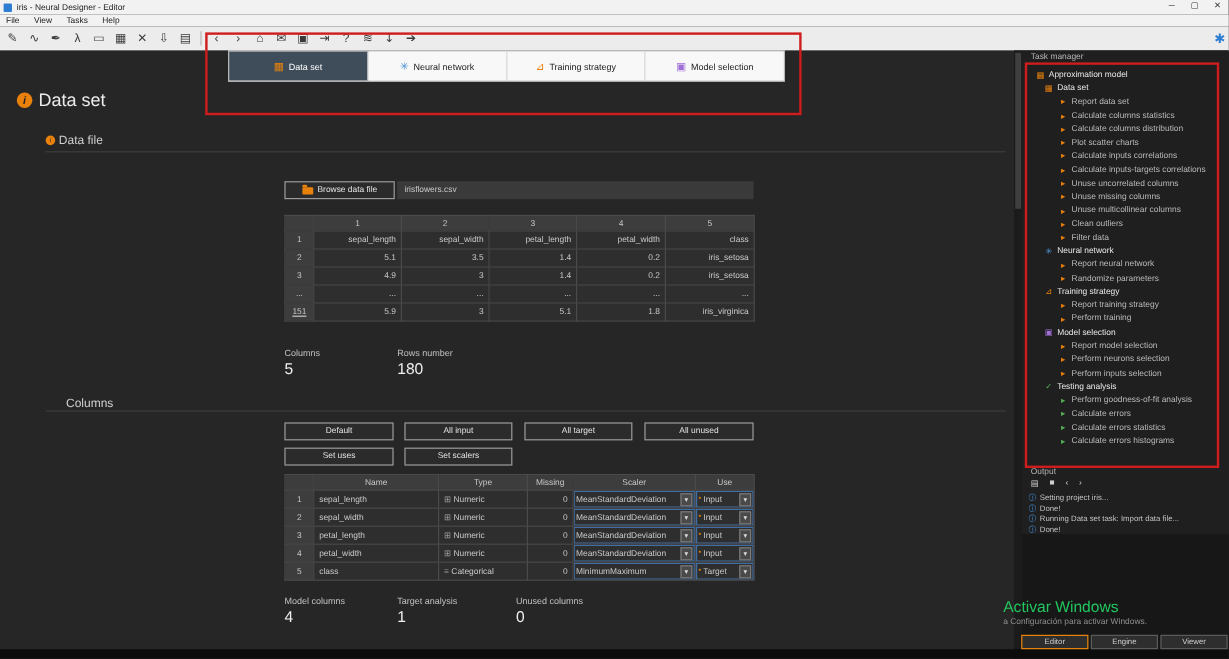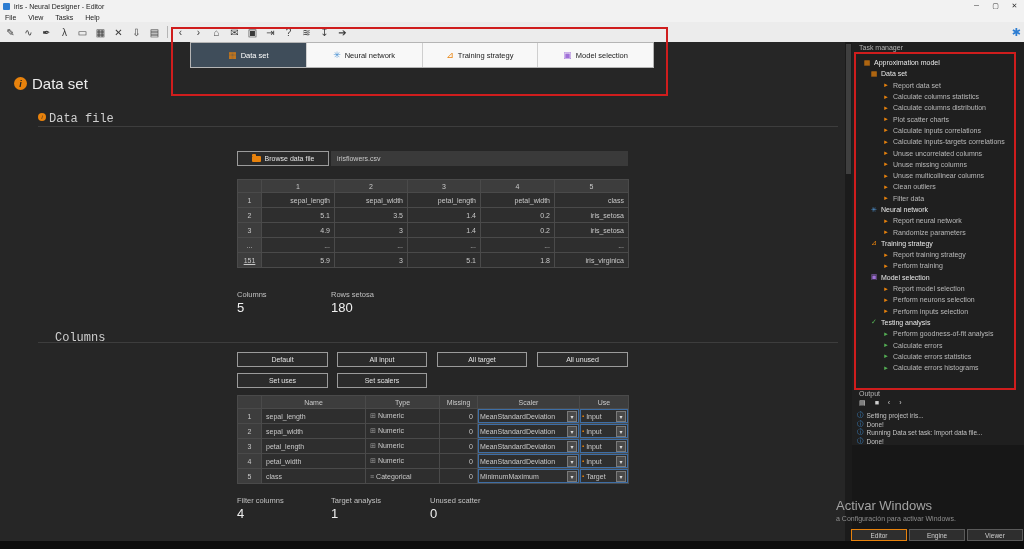--- a/index.html
+++ b/index.html
@@ -23,21 +23,21 @@
   .tabstrip{position:absolute;left:190px;top:0;width:464px;height:26px;display:flex;border:1px solid #b5b5b5;background:#f8f8f8;box-sizing:border-box;}
   .tab{flex:1;display:flex;align-items:center;justify-content:center;gap:4px;font-size:7.5px;color:#222;border-right:1px solid #cfcfcf;background:#f8f8f8;}
   .tab:last-child{border-right:none;}
   .tab.active{background:#3f4d5a;color:#fff;}
   .tab .tico{font-size:9px;}
 
   .main{position:absolute;left:0;top:0;width:845px;height:507px;}
   .page-title{position:absolute;left:32px;top:33px;font-size:15px;color:#ececec;}
   .info-badge{position:absolute;left:14px;top:35px;width:13px;height:13px;border-radius:50%;background:#e8820c;color:#222;font-size:9px;font-style:italic;font-weight:bold;display:flex;align-items:center;justify-content:center;}
   .mini-badge{position:absolute;left:38px;top:71px;width:8px;height:8px;border-radius:50%;background:#e8820c;color:#222;font-size:5px;font-style:italic;display:flex;align-items:center;justify-content:center;}
-  .sec-label{position:absolute;font-size:12px;color:#cfcfcf;font-family:Liberation Mono, monospace;}
+  .sec-label{position:absolute;font-size:10px;color:#cfcfcf;}
   .hline{position:absolute;height:1px;background:#3d3d3d;}
 
   .browse-btn{position:absolute;left:237px;top:109px;width:92px;height:15px;background:#2b2b2b;border:1px solid #9b9b9b;box-sizing:border-box;display:flex;align-items:center;justify-content:center;gap:4px;font-size:7px;color:#e4e4e4;}
   .folder{width:9px;height:6px;background:#e8820c;border-radius:1px;position:relative;flex:none;}
   .folder::before{content:"";position:absolute;top:-2px;left:0;width:4px;height:2px;background:#e8820c;border-radius:1px 1px 0 0;}
   .filename{position:absolute;left:331px;top:109px;width:297px;height:15px;background:#3a3a3a;font-size:7px;color:#c9c9c9;line-height:15px;padding-left:6px;box-sizing:border-box;}
 
   .grid{border-collapse:collapse;table-layout:fixed;font-size:7px;color:#c9c9c9;}
   .grid th,.grid td{border:1px solid #4a4a4a;height:15px;padding:0 4px;overflow:hidden;white-space:nowrap;font-weight:normal;box-sizing:border-box;}
   .grid th{background:#3d3d3d;text-align:center;height:13px;}
@@ -72,21 +72,21 @@
   .ti{width:8px;text-align:center;flex:none;font-size:7px;}
   .c-orange{color:#e8820c;} .c-blue{color:#4f94d4;} .c-purple{color:#a070d8;} .c-green{color:#54b054;}
 
   .rp-out-title{position:absolute;left:7px;top:348px;font-size:7px;color:#b5b5b5;}
   .out-toolbar{position:absolute;left:7px;top:357px;display:flex;gap:9px;font-size:7px;color:#cfcfcf;}
   .out-msgs{position:absolute;left:5px;top:369px;width:162px;}
   .msg{display:flex;gap:3px;font-size:6.5px;color:#c3c3c3;height:8.7px;align-items:center;white-space:nowrap;overflow:hidden;}
   .msg .inf{color:#3f8fd6;}
 
   .rp-bottom{position:absolute;left:852px;top:403px;width:172px;height:96px;background:#171717;}
-  .watermark1{position:absolute;left:836px;top:456px;font-size:13px;color:#a3a3a3;z-index:40;}
+  .watermark1{position:absolute;left:836px;top:456px;font-size:13px;color:#22c55e;z-index:40;}
   .watermark2{position:absolute;left:836px;top:473px;font-size:7px;color:#8f8f8f;z-index:40;}
 
   .btab{position:absolute;top:487px;height:12px;width:56px;background:#2e2e2e;border:1px solid #5a5a5a;box-sizing:border-box;color:#cfcfcf;font-size:6.5px;display:flex;align-items:center;justify-content:center;z-index:41;}
   .btab.active{border-color:#e8820c;}
   .bottomstrip{position:absolute;left:0;top:499px;width:1024px;height:8px;background:#0c0c0c;}
 
   
   .annot{position:absolute;border:2px solid #cf1d1d;z-index:60;pointer-events:none;box-sizing:border-box;}
   .rect1{left:171px;top:27px;width:497px;height:69px;}
   .rect2{left:854px;top:52px;width:162px;height:338px;}
@@ -209,21 +209,21 @@
           <td>3</td>
           <td>5.1</td>
           <td>1.8</td>
           <td>iris_virginica</td>
         </tr>
       </tbody>
         </table>
 
       <div class="stat-label" style="left:237px;top:248px;">Columns</div>
       <div class="stat-value" style="left:237px;top:258px;">5</div>
-      <div class="stat-label" style="left:331px;top:248px;">Rows setosa</div>
+      <div class="stat-label" style="left:331px;top:248px;">Rows number</div>
       <div class="stat-value" style="left:331px;top:258px;">180</div>
 
       <div class="sec-label" style="left:55px;top:289px;">Columns</div>
       <div class="hline" style="left:38px;top:300px;width:800px;"></div>
 
       <div class="btn" style="left:237px;top:310px;width:91px;">Default</div>
       <div class="btn" style="left:337px;top:310px;width:90px;">All input</div>
       <div class="btn" style="left:437px;top:310px;width:90px;">All target</div>
       <div class="btn" style="left:537px;top:310px;width:91px;">All unused</div>
       <div class="btn" style="left:237px;top:331px;width:91px;">Set uses</div>
@@ -338,25 +338,25 @@
                 <div class="ddwrap">
                   <span class="use-ico">▪</span>
                   <span>Target</span>
                   <span class="dd-btn">▾</span>
                 </div>
               </td>
         </tr>
       </tbody>
         </table>
 
-      <div class="stat-label" style="left:237px;top:454px;">Filter columns</div>
+      <div class="stat-label" style="left:237px;top:454px;">Model columns</div>
       <div class="stat-value" style="left:237px;top:464px;">4</div>
       <div class="stat-label" style="left:331px;top:454px;">Target analysis</div>
       <div class="stat-value" style="left:331px;top:464px;">1</div>
-      <div class="stat-label" style="left:430px;top:454px;">Unused scatter</div>
+      <div class="stat-label" style="left:430px;top:454px;">Unused columns</div>
       <div class="stat-value" style="left:430px;top:464px;">0</div>
     </div>
 
     <div class="vscroll">
         <div class="vthumb"></div>
       </div>
 
     <div class="rightpanel">
       <div class="rp-title">Task manager</div>
 

